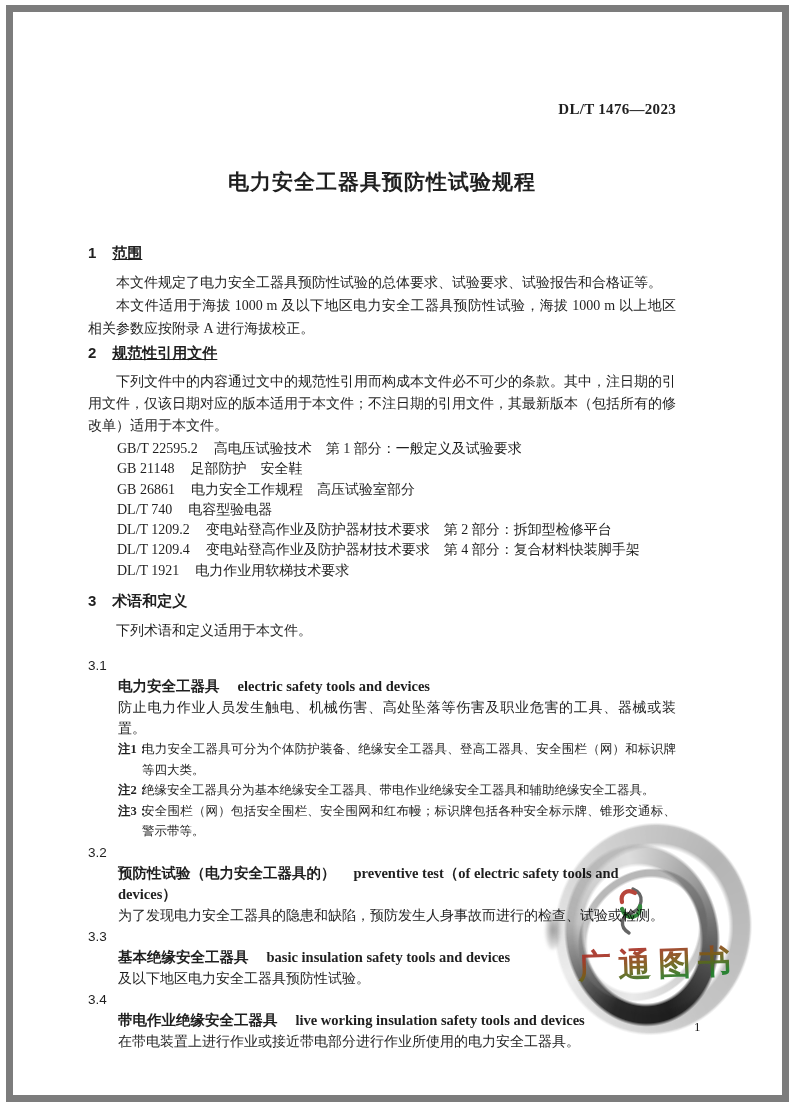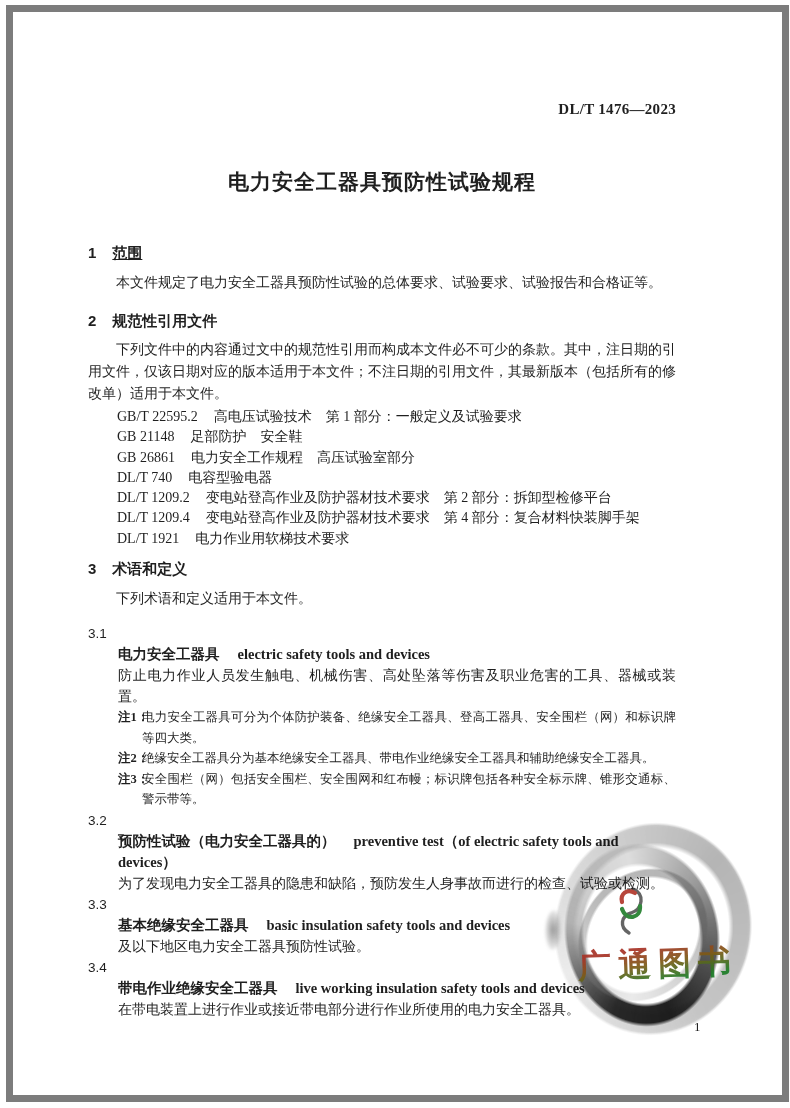--- a/index.html
+++ b/index.html
@@ -26,21 +26,21 @@
     margin:50px 0 0 0;text-align:center;
     font-family:"Liberation Sans","DejaVu Sans",sans-serif;
     font-weight:bold;font-size:21px;line-height:28px;letter-spacing:1px;
   }
   .sec-h{
     font-family:"Liberation Sans","DejaVu Sans",sans-serif;
     font-weight:bold;font-size:15px;line-height:20px;
   }
   .sec-h .sec-num{display:inline-block;margin-right:16px;}
   .sec1-h{margin-top:47px;text-decoration:underline;}
-  .sec2-h{margin-top:17px;}
+  .sec2-h{margin-top:3px;text-decoration:underline;}
   .sec3-h{margin-top:10px;}
   .para{
     margin:0;font-size:14px;line-height:23px;text-align:justify;
     text-indent:2em;
   }
   .para-first{margin-top:8px;}
   .intro2{margin-top:8px;line-height:22px;}
   .ref-list{margin:2px 0 0 29px;}
   .ref-line{font-size:14px;line-height:20.3px;white-space:nowrap;}
   .ref-code{display:inline-block;margin-right:16px;}
@@ -127,20 +127,21 @@
 <div class="content">
 
   <span class="std-number">DL/T 1476—2023</span>
 
   <h1 class="doc-title">电力安全工器具预防性试验规程</h1>
 
   <div class="sec-h sec1-h">
     <span class="sec-num">1</span><span>范围</span>
   </div>
   <p class="para para-first">本文件规定了电力安全工器具预防性试验的总体要求、试验要求、试验报告和合格证等。</p>
+  <p class="para">本文件适用于海拔 1000 m 及以下地区电力安全工器具预防性试验，海拔 1000 m 以上地区相关参数应按附录 A 进行海拔校正。</p>
 
   <div class="sec-h sec2-h">
     <span class="sec-num">2</span><span>规范性引用文件</span>
   </div>
   <p class="para intro2">下列文件中的内容通过文中的规范性引用而构成本文件必不可少的条款。其中，注日期的引用文件，仅该日期对应的版本适用于本文件；不注日期的引用文件，其最新版本（包括所有的修改单）适用于本文件。</p>
 
   <div class="ref-list">
     <div class="ref-line"><span class="ref-code">GB/T 22595.2</span><span>高电压试验技术　第 1 部分：一般定义及试验要求</span></div>
     <div class="ref-line"><span class="ref-code">GB 21148</span><span>足部防护　安全鞋</span></div>
     <div class="ref-line"><span class="ref-code">GB 26861</span><span>电力安全工作规程　高压试验室部分</span></div>

